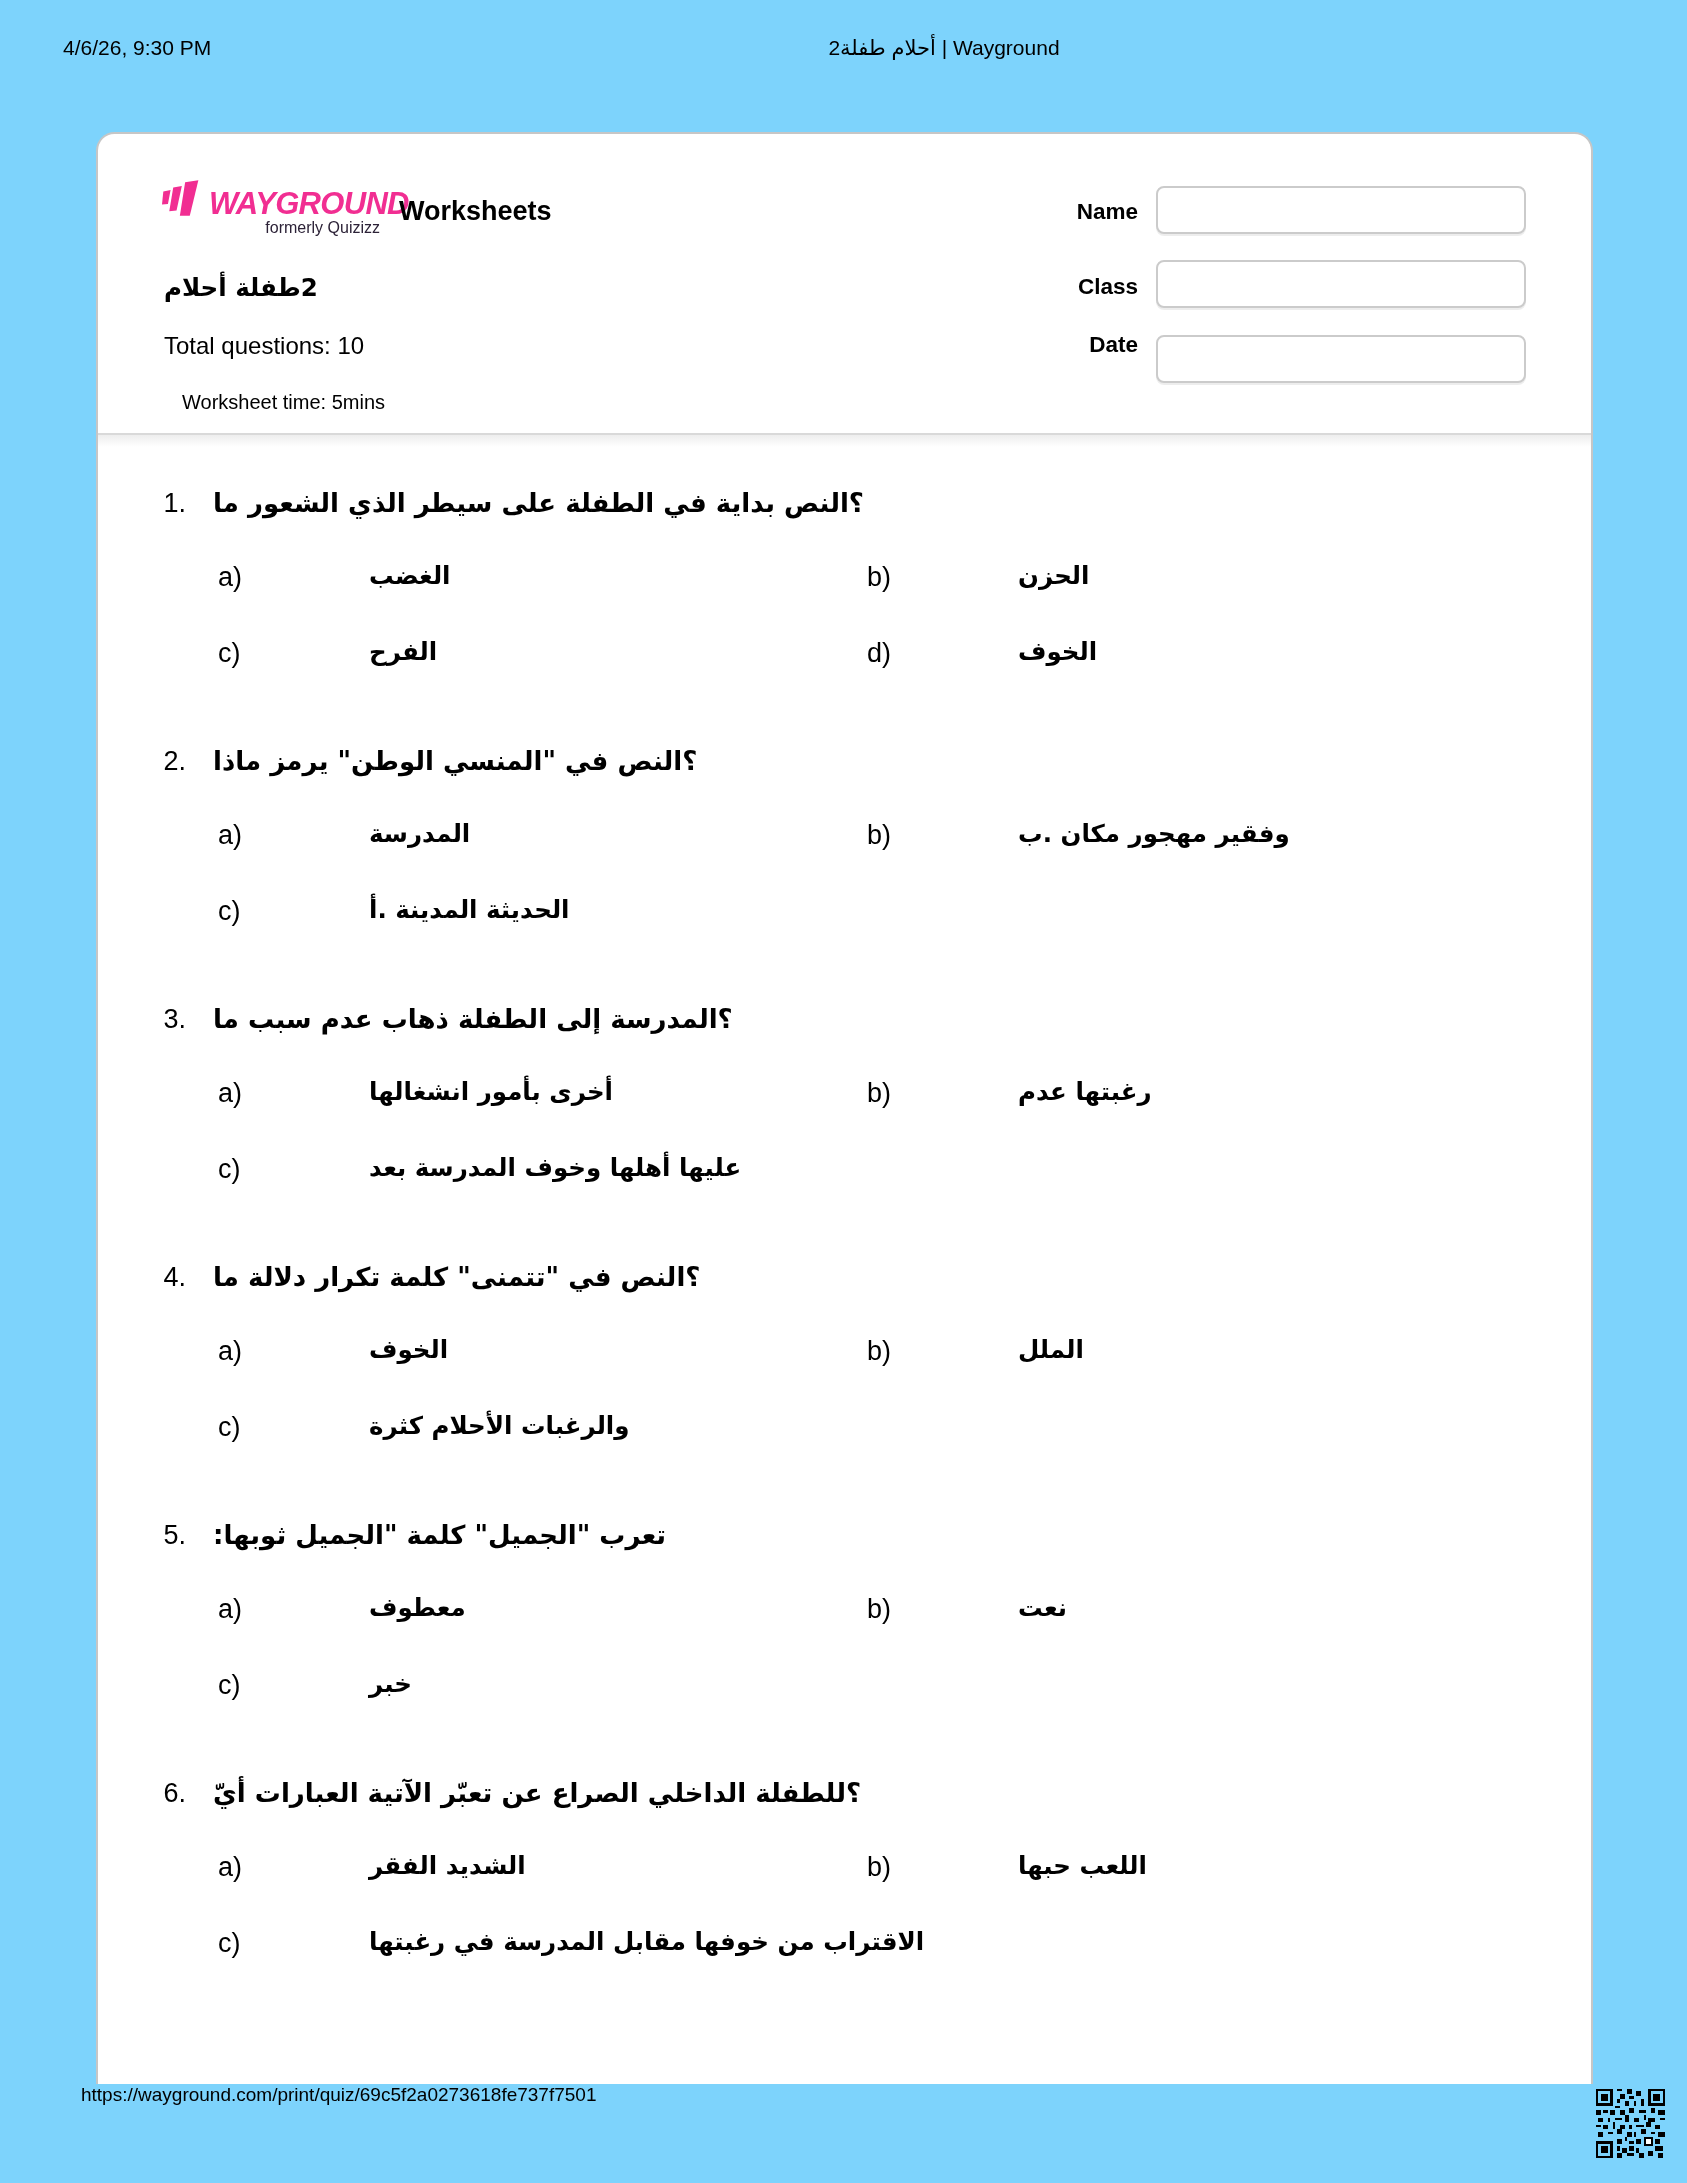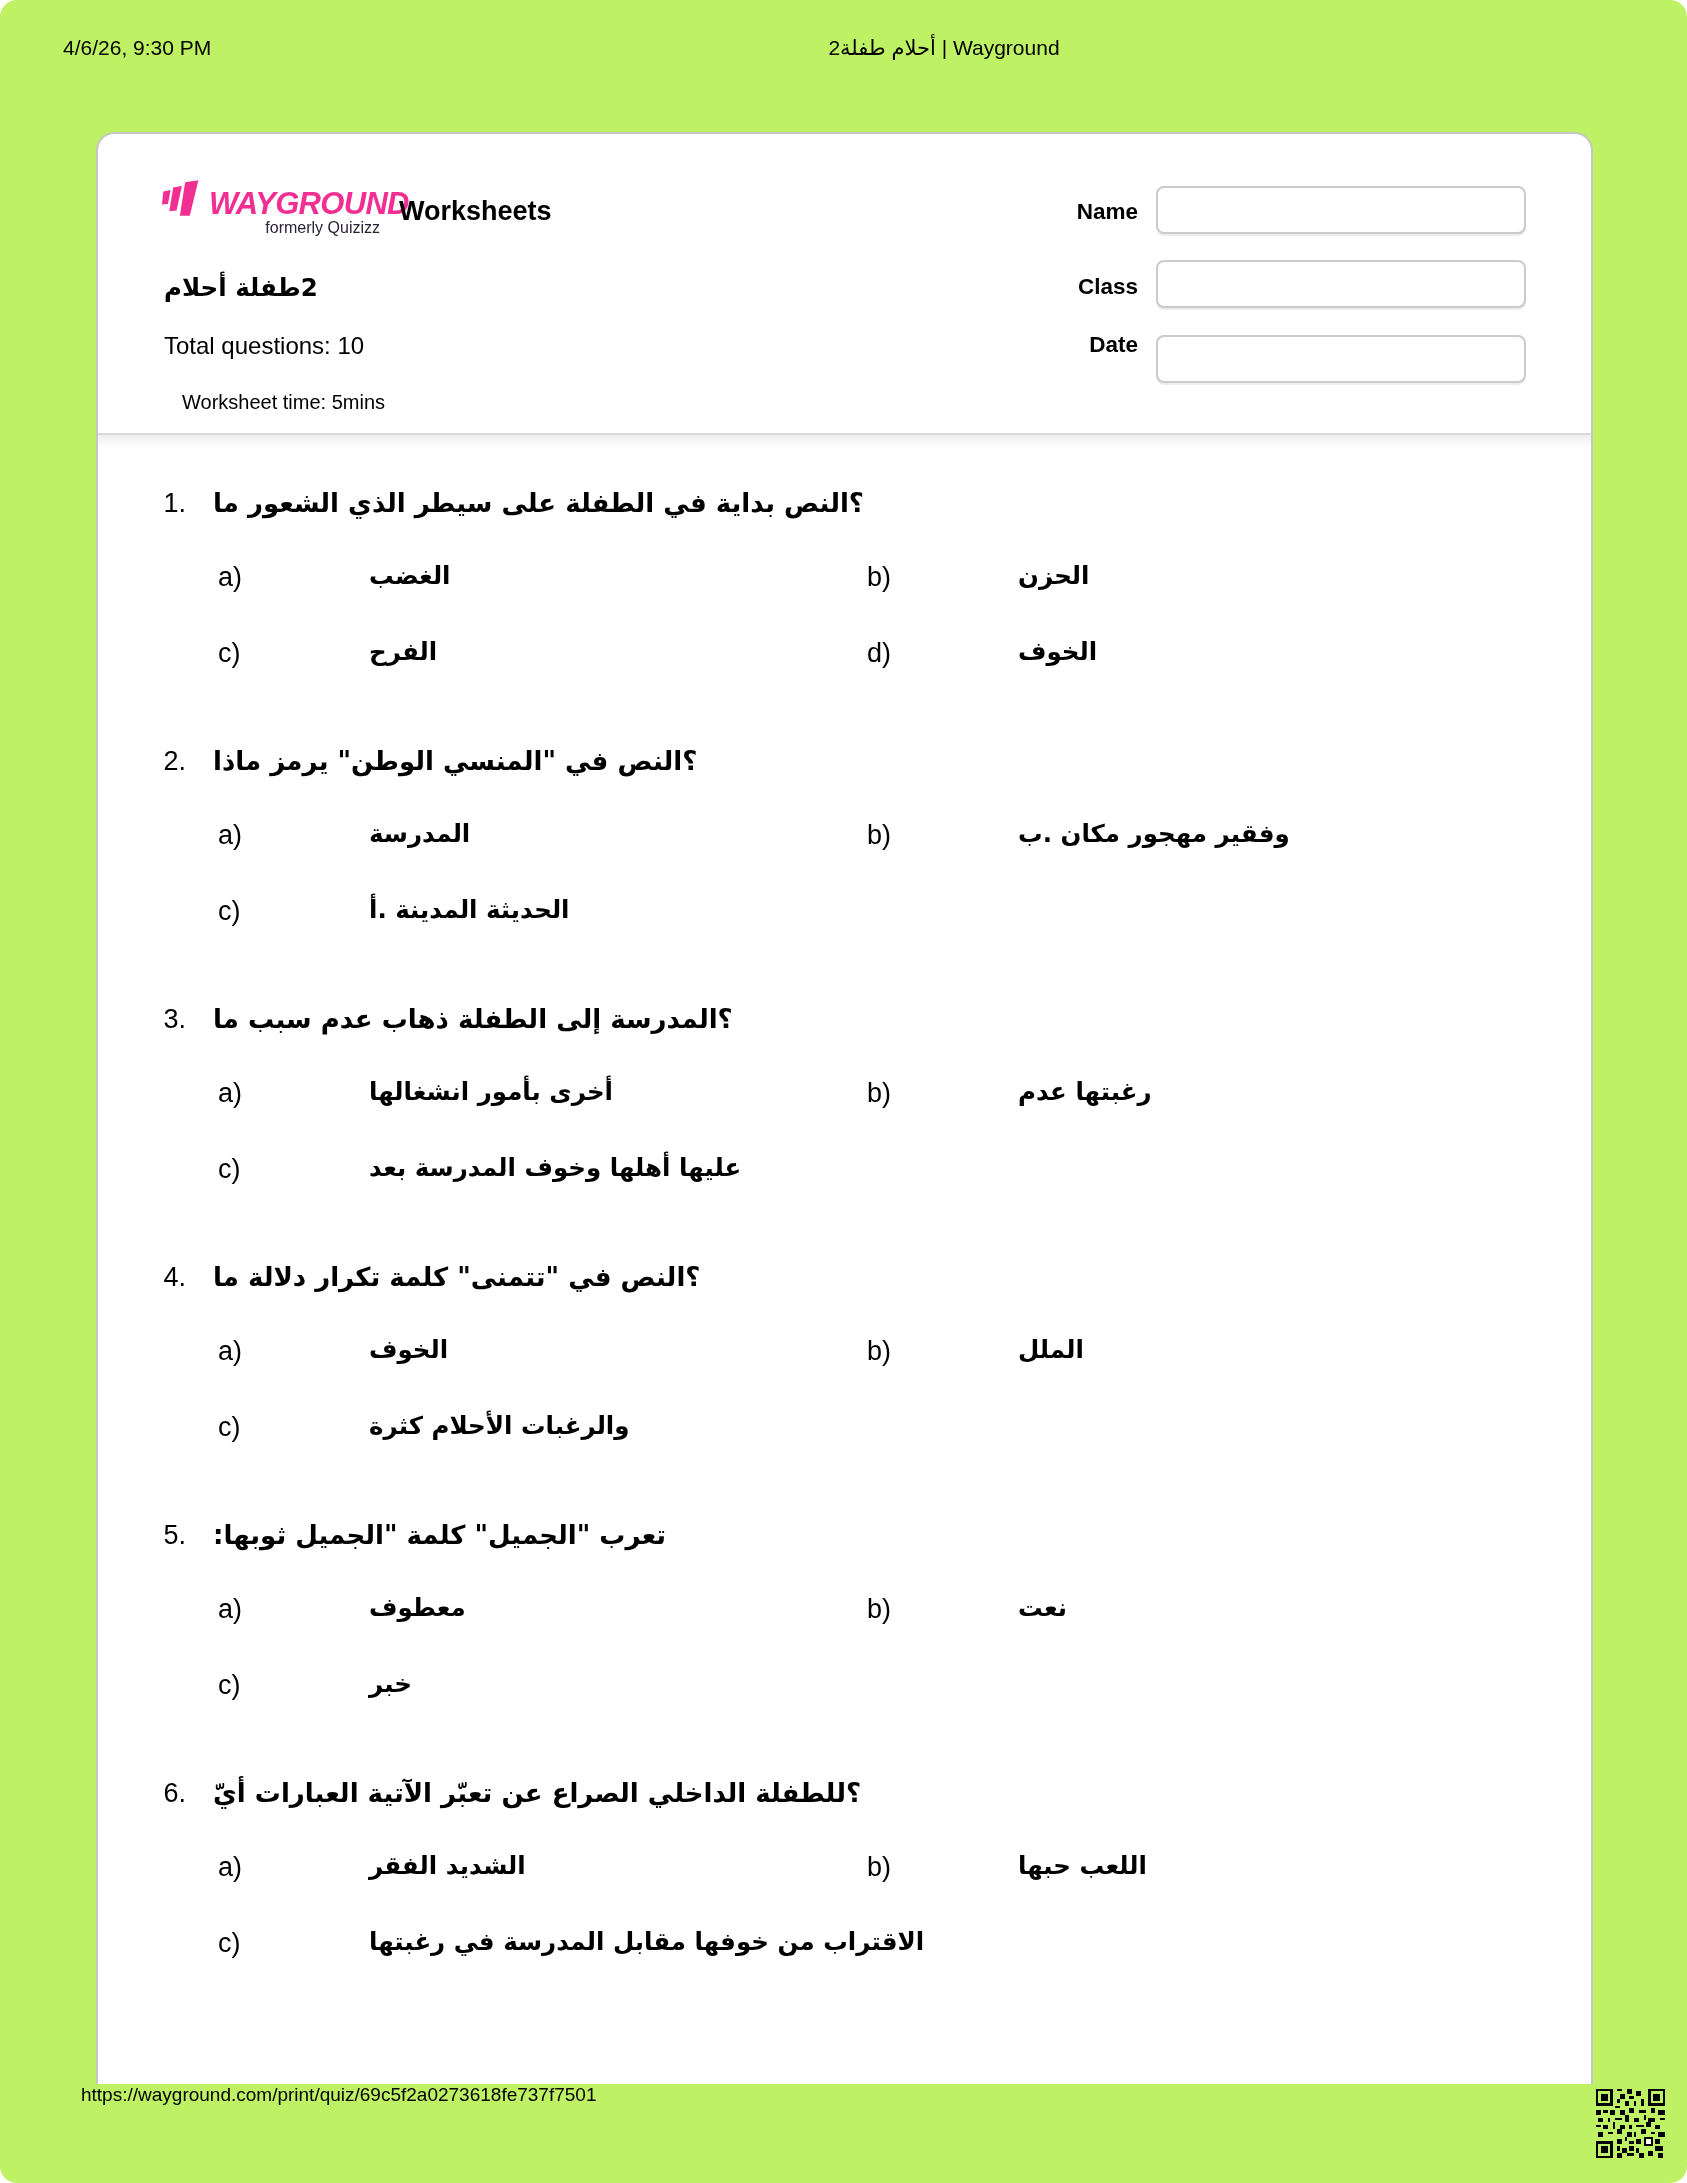--- a/index.html
+++ b/index.html
@@ -1,17 +1,17 @@
 <!DOCTYPE html>
 <html style="font-size:10.6px"><head>
 <meta charset="utf-8">
 <style>
   html,body { margin:0; padding:0; background:#fff; }
-  .page { position:relative; width:1687px; height:2183px; background:#bef264;
-          font-family:"Liberation Sans", sans-serif; color:#000; overflow:hidden;border-radius:17px; }
+  .page { position:relative; width:1687px; height:2183px; background:#7dd3fc;
+          font-family:"Liberation Sans", sans-serif; color:#000; overflow:hidden; }
 
   
   .hdr-dt    { position:absolute; left:63px;  top:36px; font-size:21px; }
   .hdr-title { position:absolute; left:944px; top:36px; transform:translateX(-50%);
                font-size:21px; white-space:nowrap; }
   .ftr-url   { position:absolute; left:65px; top:2084px; font-size:19px;margin-left:16px; }
 
   
   .card { position:absolute; left:96px; top:132px; width:1497px; height:1952px;
           box-sizing:border-box; border:2px solid #c6c6c6; border-bottom:none;

